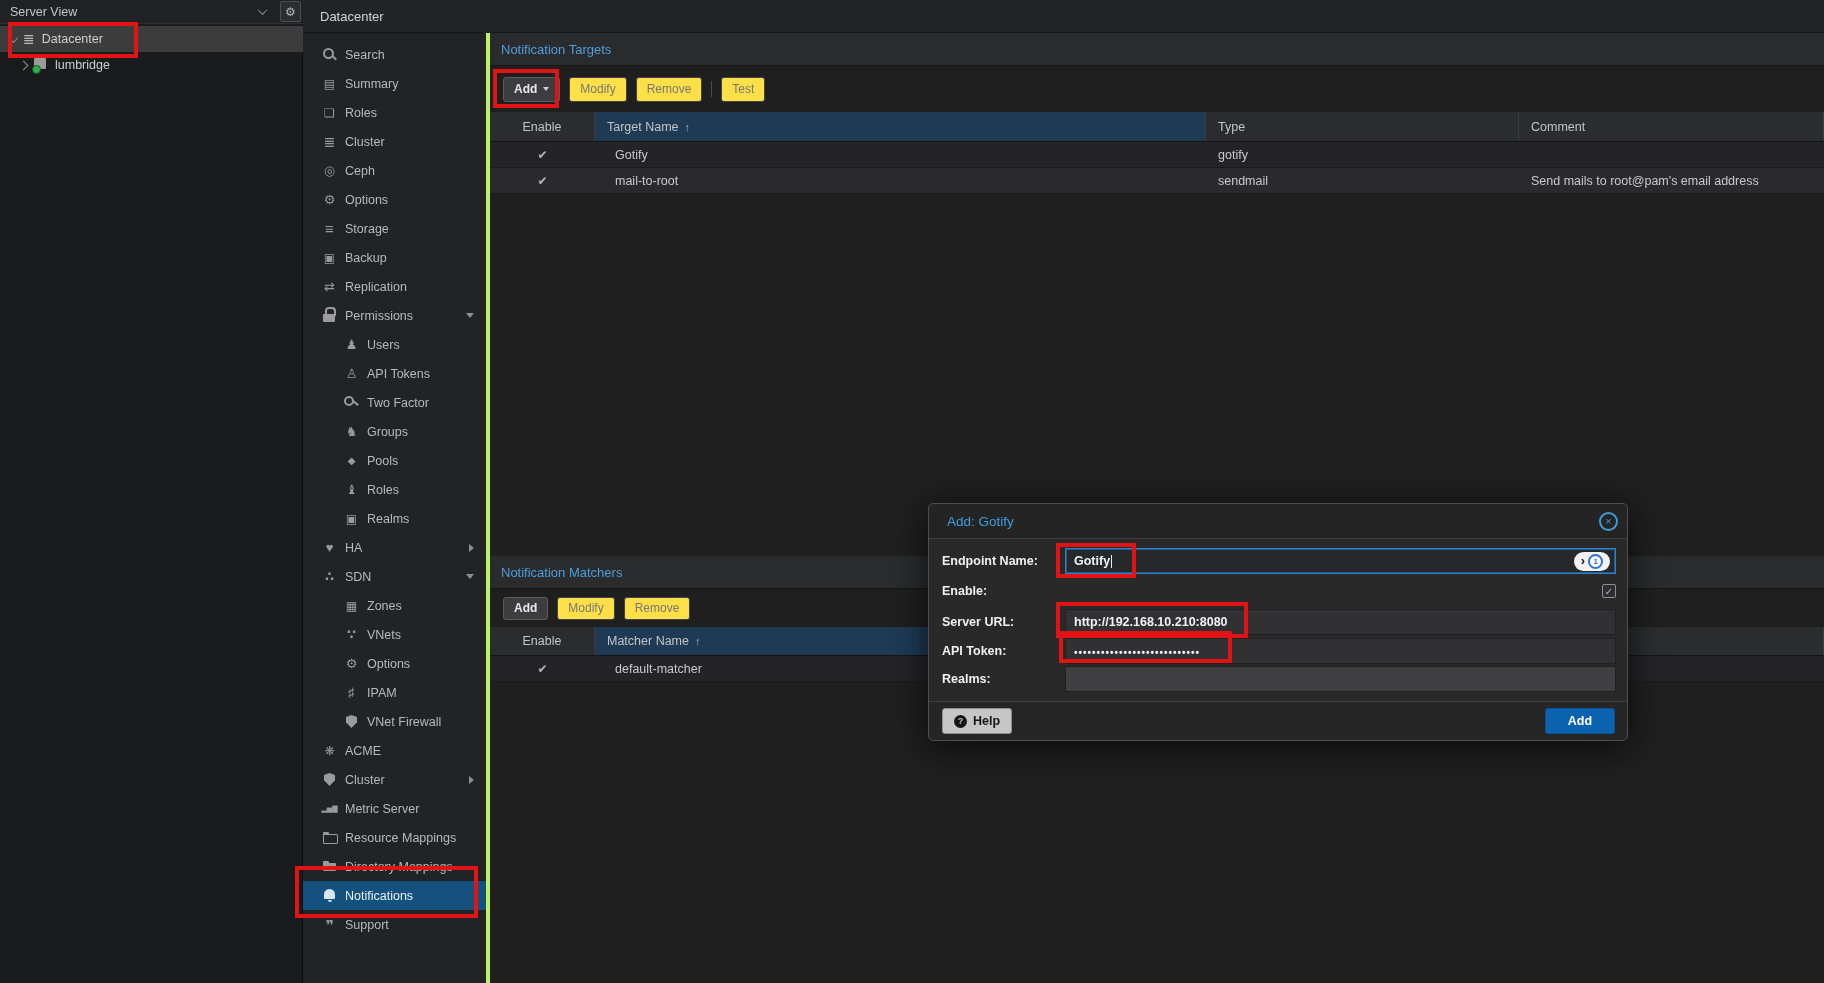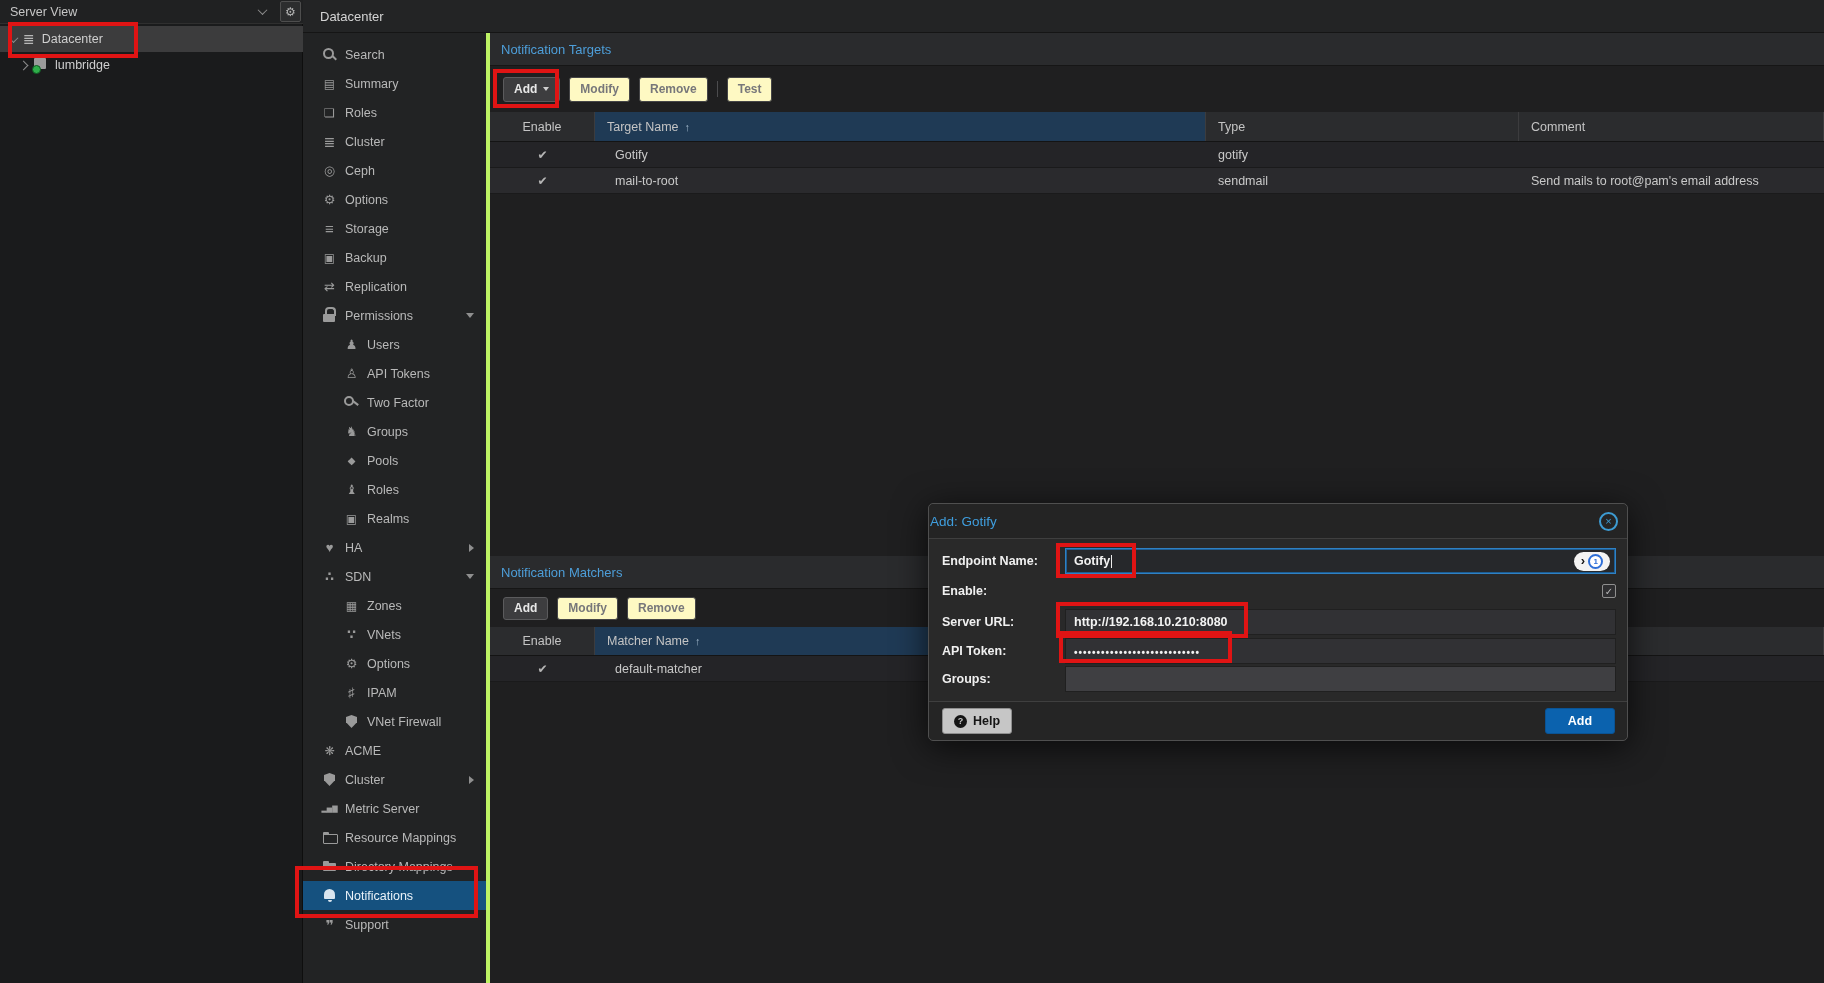--- a/index.html
+++ b/index.html
@@ -80,21 +80,21 @@
   .ic-bell::before{content:"";position:absolute;left:3px;top:2px;width:11px;height:10px;background:currentColor;border-radius:6px 6px 1px 1px;}
   .ic-bell::after{content:"";position:absolute;left:7px;top:13px;width:4px;height:2px;background:currentColor;border-radius:0 0 2px 2px;}
 
   
   .content{position:absolute;left:490px;top:33px;width:1334px;height:950px;background:#1f1f20;}
   .panel-hd{position:absolute;left:0;width:1334px;height:33px;background:#2a2b2d;border-bottom:1px solid #161616;display:flex;align-items:center;}
   .panel-hd .ptitle{margin-left:11px;color:#4d9ed9;font-size:13px;}
   .toolbar{position:absolute;left:0;width:1334px;display:flex;align-items:center;padding-left:13px;}
   .tbtn{height:25px;padding:0 10px;margin-right:9px;background:#3d3d3f;border:1px solid #5b5b5d;border-radius:3px;
     color:#e8e8e8;font-size:12px;font-weight:bold;display:inline-flex;align-items:center;gap:6px;}
-  .tbtn.disabled{background:#fef9c3;border-color:#454547;color:#77777a;font-weight:bold;}
+  .tbtn.disabled{background:#fde047;border-color:#454547;color:#77777a;font-weight:normal;}
   .tbtn .bcaret{width:0;height:0;border-left:3.5px solid transparent;border-right:3.5px solid transparent;border-top:4px solid #cfcfcf;}
   .tsep{width:1px;height:16px;background:#4c4c4e;margin:0 9px 0 0;}
 
   .grid{position:absolute;left:0;width:1334px;}
   .grow{display:flex;height:26px;align-items:center;border-bottom:1px solid #1a1a1b;}
   .ghead{height:30px;background:#2b2c2e;border-bottom:1px solid #141414;color:#c4c4c4;}
   .ghead .cell{border-right:1px solid #3c3c3e;height:100%;display:flex;align-items:center;}
   .cell{padding-left:12px;overflow:hidden;white-space:nowrap;text-overflow:ellipsis;}
   .c-enable{width:105px;flex:none;display:flex;justify-content:center;padding-left:0;}
   .c-name{width:611px;flex:none;}
@@ -104,21 +104,21 @@
   .sort-arrow{margin-left:6px;color:#9fb6c9;font-size:11px;}
   .check{color:#b5b5b5;font-size:12px;}
   .r-odd{background:#242427;}
   .r-even{background:#2a2a2d;}
 
   
   .dialog{position:absolute;left:928px;top:503px;width:700px;height:238px;background:#292929;border:1px solid #4f4f4f;
     border-radius:5px;box-shadow:0 6px 34px rgba(0,0,0,.7);z-index:40;}
   .dlg-titlebar{position:absolute;left:0;top:0;width:100%;height:35px;background:#242424;border-bottom:1px solid #3f3f3f;
     border-radius:5px 5px 0 0;display:flex;align-items:center;}
-  .dlg-titlebar .dtitle{margin-left:1px;color:#3f9ede;font-size:13.5px;}
+  .dlg-titlebar .dtitle{margin-left:18px;color:#3f9ede;font-size:13.5px;}
   .dlg-close{position:absolute;right:9px;top:8px;width:19px;height:19px;border:2px solid #3d9bd2;border-radius:50%;
     color:#3d9bd2;display:flex;align-items:center;justify-content:center;font-size:11px;line-height:1;}
   .dlg-close::before{content:"×";margin-top:-1px;}
   .drow{position:absolute;left:13px;width:674px;height:28px;display:flex;align-items:center;justify-content:space-between;}
   .dlabel{width:123px;flex:none;color:#f0f0f0;font-weight:bold;font-size:12.5px;}
   .dfield{flex:1;height:26px;border:1px solid #202020;background:#313134;display:flex;align-items:center;
     padding:0 8px;color:#f3f3f3;font-weight:bold;position:relative;}
   .dfield.focused{background:#26282b;border:1px solid #2f81c4;box-shadow:0 0 0 1px #1d5d93 inset;font-weight:bold;}
   .dfield.empty{background:#3f3f42;}
   .dfield .masked{font-size:10px;letter-spacing:1px;margin-top:2px;}
@@ -412,21 +412,21 @@
         <span>http://192.168.10.210:8080</span>
       </div>
     </div>
     <div class="drow" style="top:133px;">
       <span class="dlabel">API Token:</span>
       <div class="dfield">
         <span class="masked">••••••••••••••••••••••••••••</span>
       </div>
     </div>
     <div class="drow" style="top:161px;">
-      <span class="dlabel">Groups:</span>
+      <span class="dlabel">Realms:</span>
       <div class="dfield empty">
         <span></span>
       </div>
     </div>
     <div class="dlg-footer">
       <button class="help-btn">
         <span class="help-q">?</span>
         <span>Help</span>
       </button>
       <button class="add-btn">

